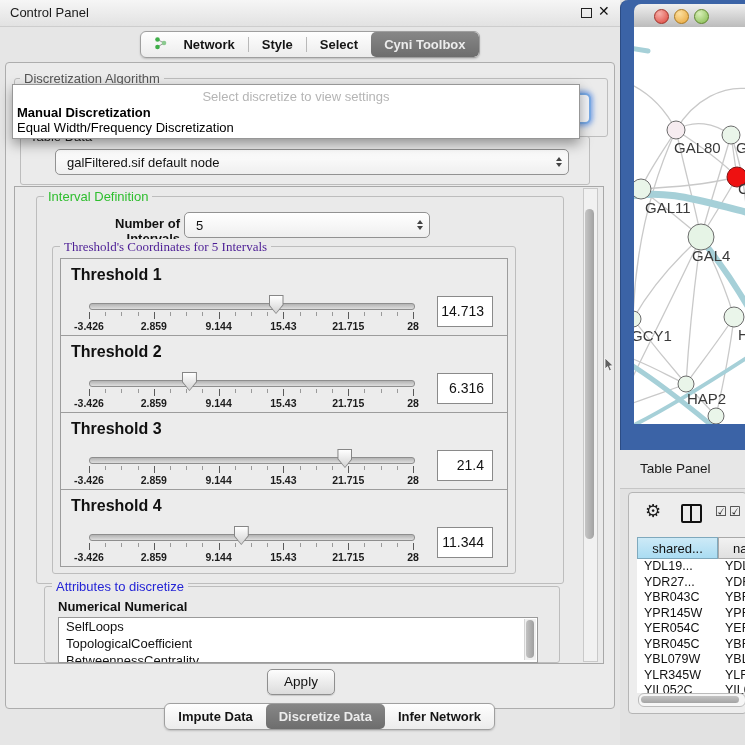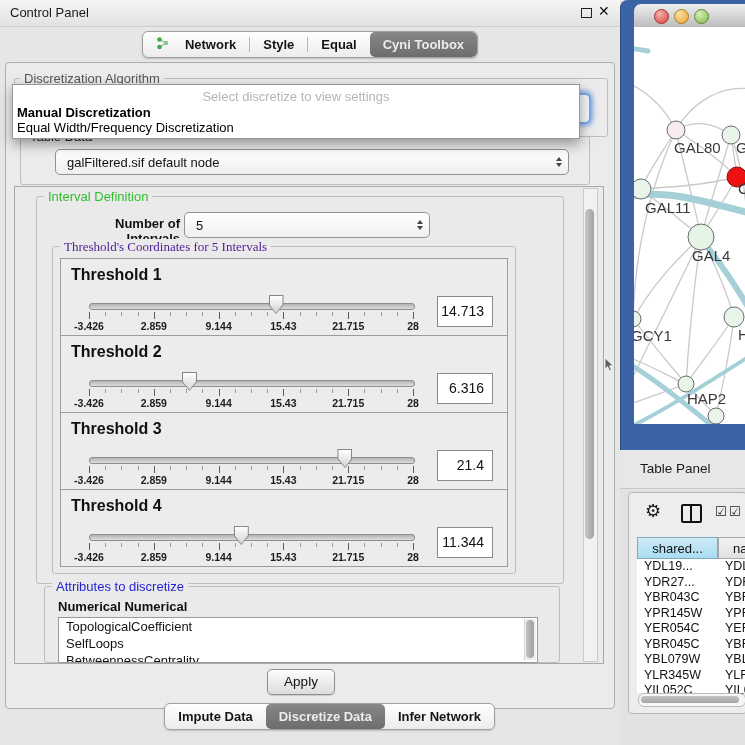--- a/index.html
+++ b/index.html
@@ -137,21 +137,21 @@
                 <circle cx="10" cy="7" r="2.3" fill="#8bc98f"></circle>
               </svg></span>
             <span>Network</span>
           </div>
           <div class="tabdiv"></div>
           <div class="tab">
             <span>Style</span>
           </div>
           <div class="tabdiv"></div>
           <div class="tab">
-            <span>Equal</span>
+            <span>Select</span>
           </div>
           <div class="tab sel">
             <span>Cyni Toolbox</span>
           </div>
         </div>
     </div>
 
     <div id="outerpanel" class="abs panelrect"></div>
 
     <div id="discrect" class="abs fieldset"></div>
@@ -344,22 +344,22 @@
           </div>
           <div class="tfield">11.344</div>
         </div>
       </div>
 
     <div id="attrrect" class="abs fieldset"></div>
     <div id="attrlegend" class="abs legend" style="color:#2424d6;">Attributes to discretize</div>
     <div id="numattr" class="abs">Numerical Numerical</div>
     <div id="attrlist" class="abs">
 
-    <div class="attritem">TopologicalCoefficient</div>
-        <div class="attritem">SelfLoops</div>
+    <div class="attritem">SelfLoops</div>
+        <div class="attritem">TopologicalCoefficient</div>
         <div class="attritem">BetweennessCentrality</div>
         <div id="attrscroll">
           <div id="attrthumb"></div>
         </div>
       </div>
 
     <div id="mainscroll" class="abs">
         <div id="mainthumb"></div>
       </div>
 

